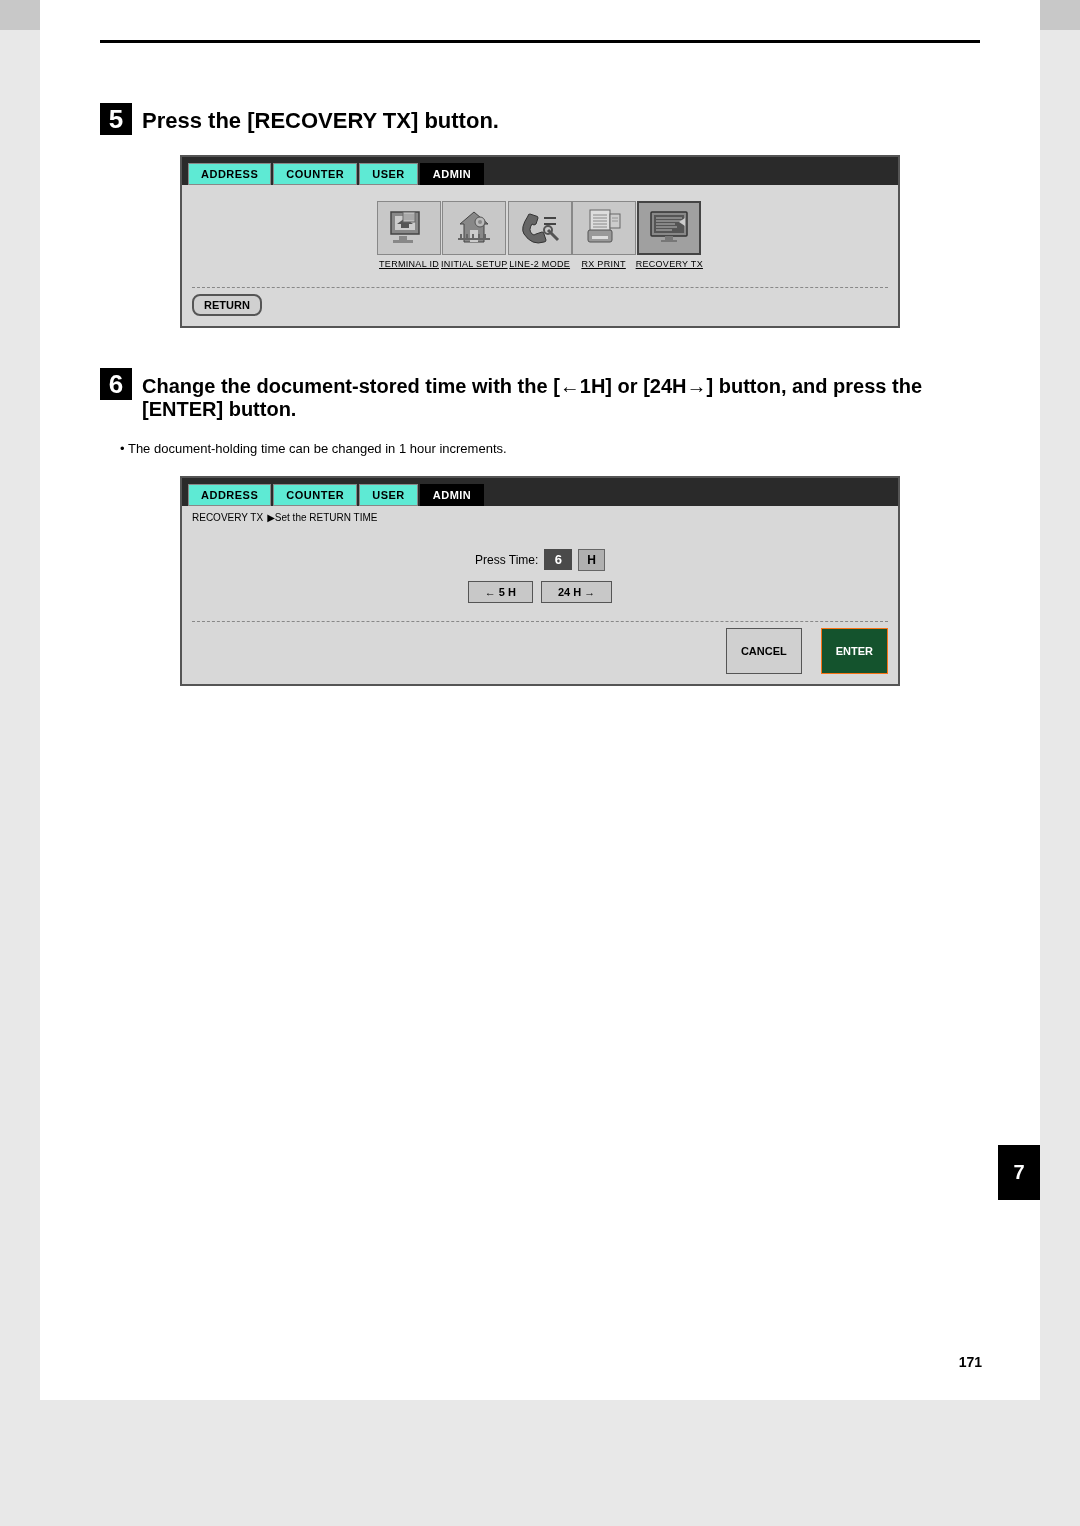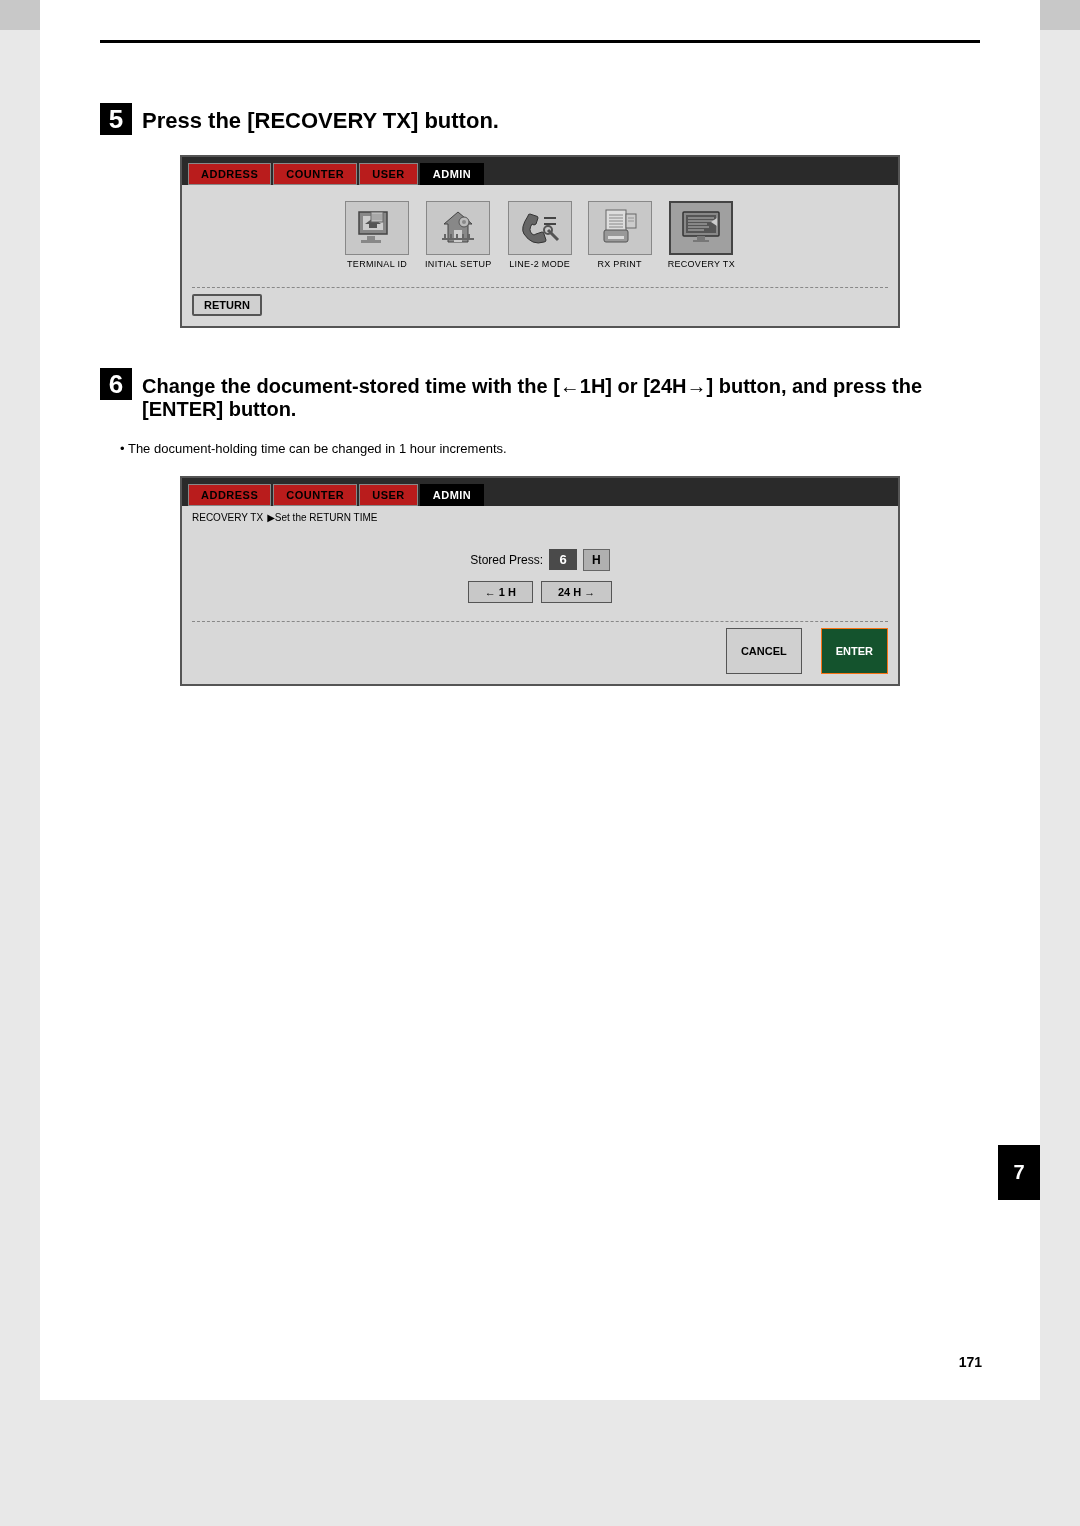--- a/index.html
+++ b/index.html
@@ -73,21 +73,21 @@
       background: #2a2a2a;
       padding: 6px 6px 0 6px;
       gap: 2px;
     }
 
     .tab {
       padding: 4px 12px;
       font-size: 11px;
       font-weight: bold;
       border: 1px solid #888;
-      background: #b91c1c;
+      background: #5eead4;
       color: #000;
       font-family: Arial, sans-serif;
       letter-spacing: 0.5px;
     }
 
     .tab.active {
       background: #000;
       color: #fff;
       border-color: #000;
     }
@@ -99,23 +99,23 @@
 
     .screen-label {
       font-size: 11px;
       font-family: Arial, sans-serif;
       margin-bottom: 8px;
       color: #000;
     }
 
     .icon-row {
       display: flex;
-      gap: 16px;
       justify-content: center;
       padding: 10px 0;
+      text-decoration: underline;
     }
 
     .icon-item {
       display: flex;
       flex-direction: column;
       align-items: center;
       gap: 4px;
     }
 
     .icon-box {
@@ -154,21 +154,21 @@
       display: flex;
       gap: 6px;
     }
 
     .return-btn {
       padding: 3px 10px;
       font-size: 11px;
       font-weight: bold;
       border: 2px solid #555;
       background: #d0d0d0;
-      border-radius: 2px;
+      border-radius: 8px;
       font-family: Arial, sans-serif;
     }
 
     
     .step-6 {
       margin-top: 40px;
     }
 
     .step-6 .step-title {
       font-size: 20px;
@@ -453,26 +453,26 @@
         <div class="tab active">ADMIN</div>
       </div>
       <div class="screen-body-2">
         <div class="breadcrumb-line">
           <span>RECOVERY TX</span>
           <span>▶Set the RETURN TIME</span>
         </div>
 
         <div class="stored-time-section">
           <div class="stored-time-row">
-            <span>Stored Press:</span>
+            <span>Press Time:</span>
             <div class="time-value-box">6</div>
             <div class="time-unit-box">H</div>
           </div>
           <div class="nav-buttons">
-            <button class="nav-btn">← 1 H</button>
+            <button class="nav-btn">← 5 H</button>
             <button class="nav-btn">24 H →</button>
           </div>
         </div>
 
         <div class="screen-footer-2">
           <button class="cancel-btn">CANCEL</button>
           <button class="enter-btn">ENTER</button>
         </div>
       </div>
     </div>

